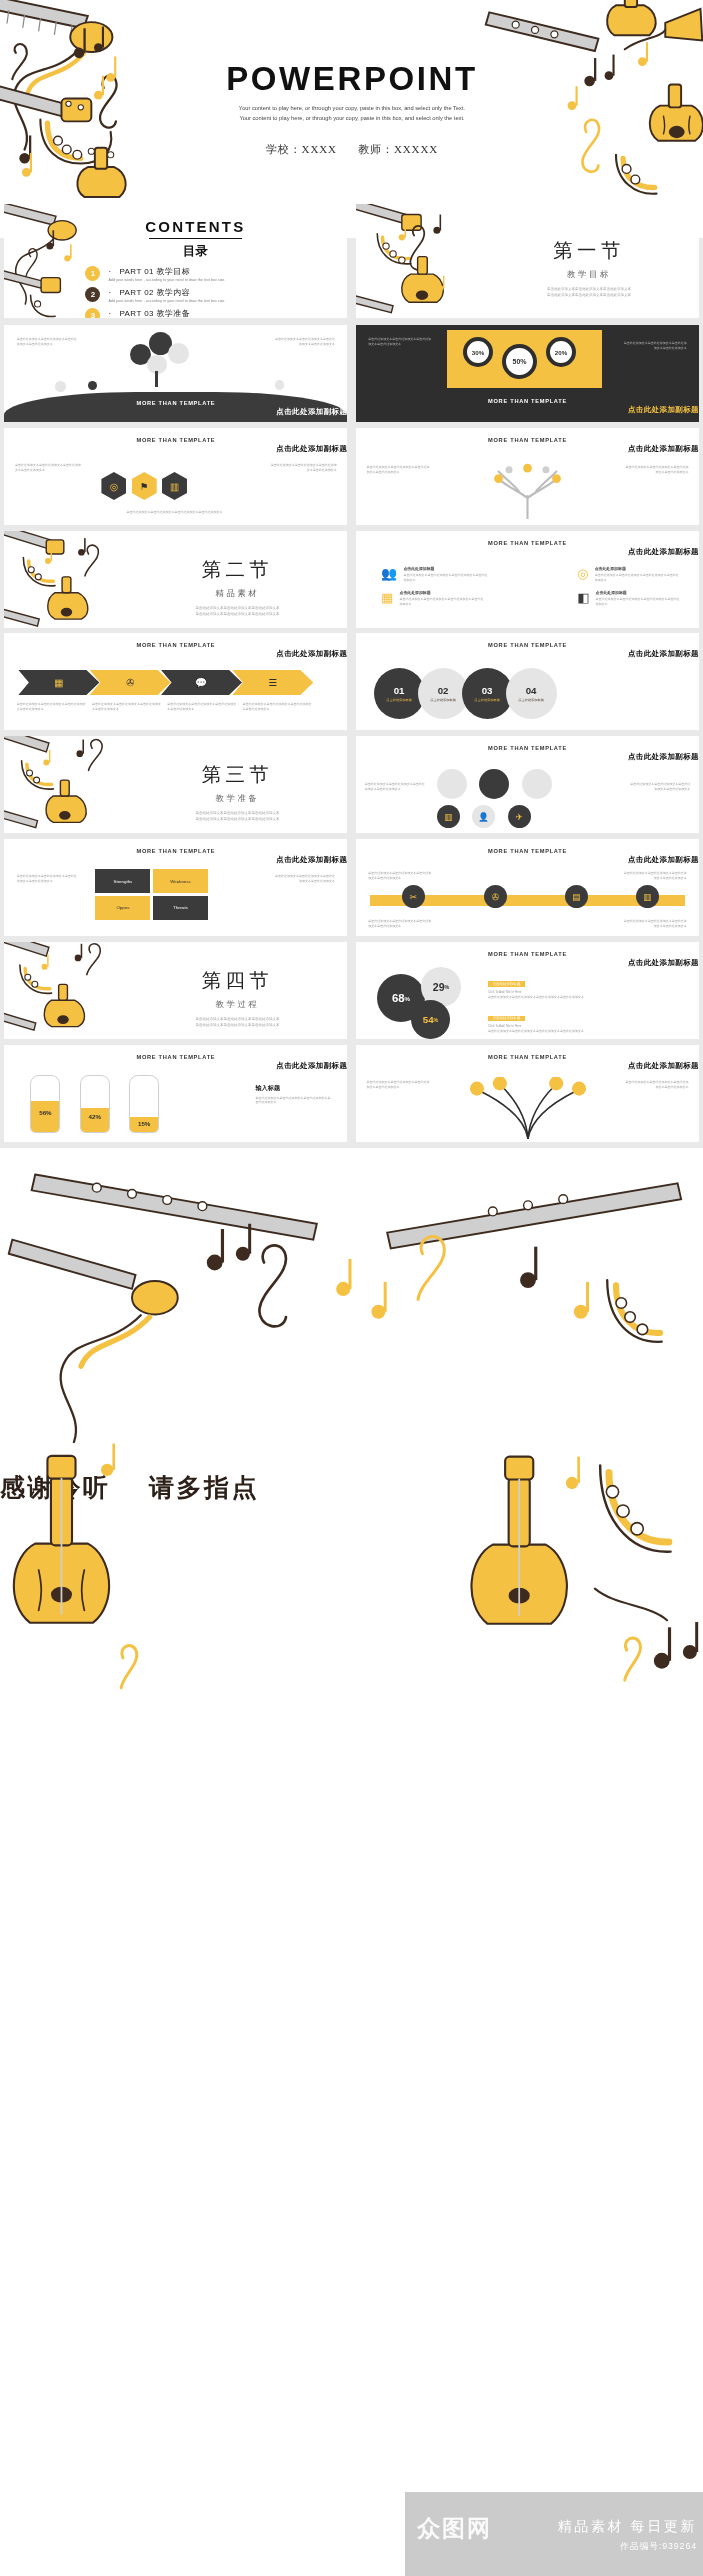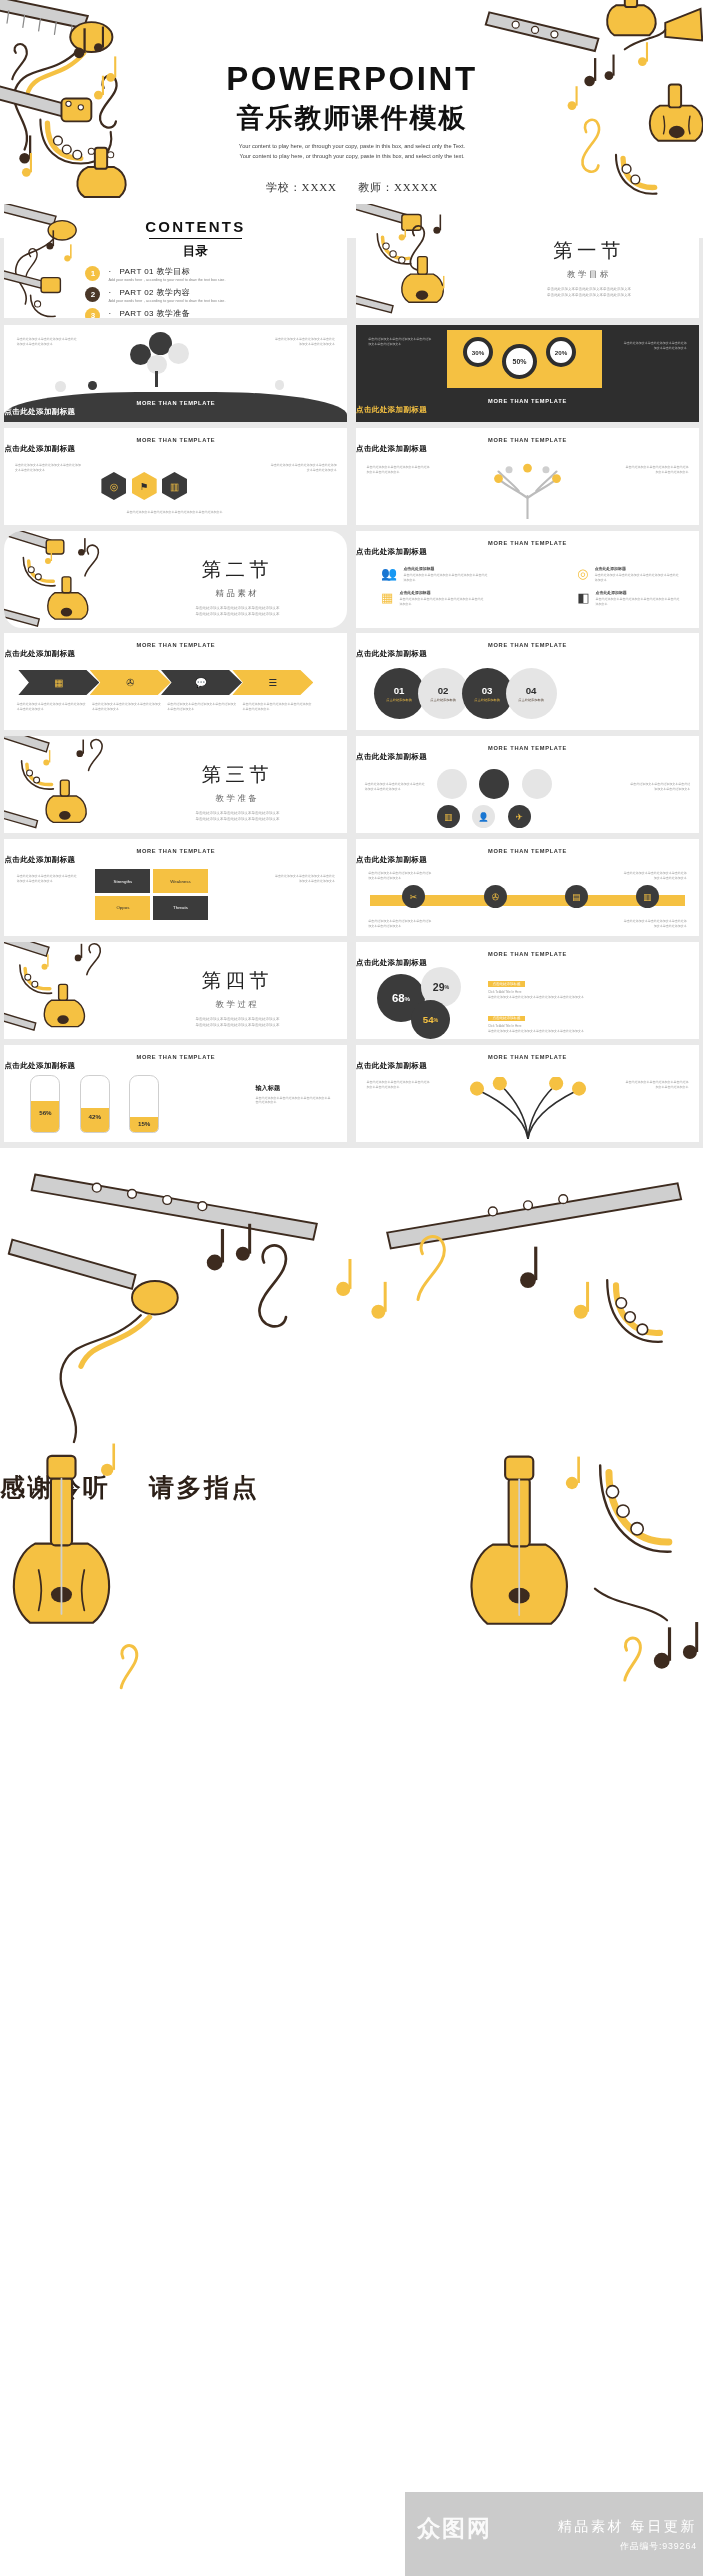--- a/index.html
+++ b/index.html
@@ -44,21 +44,21 @@
   .toc-txt-main .dot { margin-right:8px; }
   .toc-txt-sub { font-size:3.7px; color:#888; line-height:1.5; margin-top:0.9px; }
 
   
   .sec-no { font-size:19.4px; color:#222; font-family:"Liberation Serif", serif; letter-spacing:4.4px; text-align:center; }
   .sec-cn { font-size:8.4px; color:#666; font-family:"Liberation Serif", serif; letter-spacing:2.6px; text-align:center; margin-top:5.3px; }
   .sec-desc { font-size:3.5px; color:#999; line-height:1.6; text-align:center; margin-top:7px; }
 
   
   .mtt { font-size:5.7px; color:#333; text-align:center; letter-spacing:0.7px; font-weight:bold;}
-  .mtt-cn { font-size:7.5px; color:#111; text-align:left; font-weight:bold; margin-top:0.9px; letter-spacing:0.4px;}
+  .mtt-cn { font-size:7.5px; color:#111; text-align:right; font-weight:bold; margin-top:0.9px; letter-spacing:0.4px;}
 
   .blurb { font-size:3px; color:#999; line-height:1.6; }
   .blurb-t { font-size:3.9px; color:#444; font-weight:bold; margin-bottom:1.8px;}
 
   
   .circ { border-radius:50%; }
   .yel { background:#e5e5e5;text-align:right; }
   .dark { background:#3b3b3b; }
 
   
@@ -167,21 +167,20 @@
           <circle cx="100" cy="120" r="5"></circle>
             <rect x="104" y="98" width="2.4" height="22"></rect>
           <circle cx="180" cy="70" r="5"></circle>
             <rect x="184" y="48" width="2.4" height="22"></rect>
         </g>
       </svg>
     </div>
 
     <div style="position:absolute;left:176px;top:60px;width:352px;">
       <div class="cover-title-en">POWERPOINT</div>
-      <div class="cover-title-cn">音乐教师课件模板</div>
       <div class="cover-sub">Your content to play here, or through your copy, paste in this box, and select only the Text.</div>
       <div class="cover-sub" style="margin-top:0">Your content to play here, or through your copy, paste in this box, and select only the text.</div>
       <div class="cover-meta">
         <span>学校：XXXX</span>
         <span>教师：XXXXX</span>
       </div>
     </div>
   </div>
 
   <div class="slide half" style="left:4.4px;top:204px;height:114px;">
@@ -372,21 +371,21 @@
       </svg>
     </div>
     <div style="position:absolute;left:10.6px;top:37px;width:63px;">
         <div class="blurb">单击此处添加文本单击此处添加文本单击此处添加文本单击此处添加文本</div>
       </div>
     <div style="position:absolute;right:10.6px;top:37px;width:63px;text-align:right;">
         <div class="blurb">单击此处添加文本单击此处添加文本单击此处添加文本单击此处添加文本</div>
       </div>
   </div>
 
-  <div class="slide half" style="left:4.4px;top:531px;height:97px;border-radius:18px;">
+  <div class="slide half" style="left:4.4px;top:531px;height:97px;">
     <div class="doodle" style="left:0;top:0;">
       <svg width="132" height="97" viewBox="0 0 150 110">
         <g fill="none" stroke="#3d2b1f" stroke-width="1.6" stroke-linecap="round">
           <path d="M-8 2 L50 20 L53 10 L-6 -8 Z" fill="#cfcfcf"></path>
           <rect x="48" y="10" width="20" height="16" rx="3" fill="#f5c142"></rect>
           <path d="M22 30 C22 54 40 64 58 62" stroke-width="1.8"></path>
           <path d="M28 34 C28 52 42 58 56 57" stroke="#f5c142" stroke-width="4"></path>
           <circle cx="31" cy="44" r="3.4" fill="#fff" stroke-width="1.2"></circle>
           <circle cx="39" cy="52" r="3.4" fill="#fff" stroke-width="1.2"></circle>
           <path d="M58 70 C48 76 46 94 58 100 L88 100 C100 94 96 76 84 70 Z" fill="#f5c142"></path>

